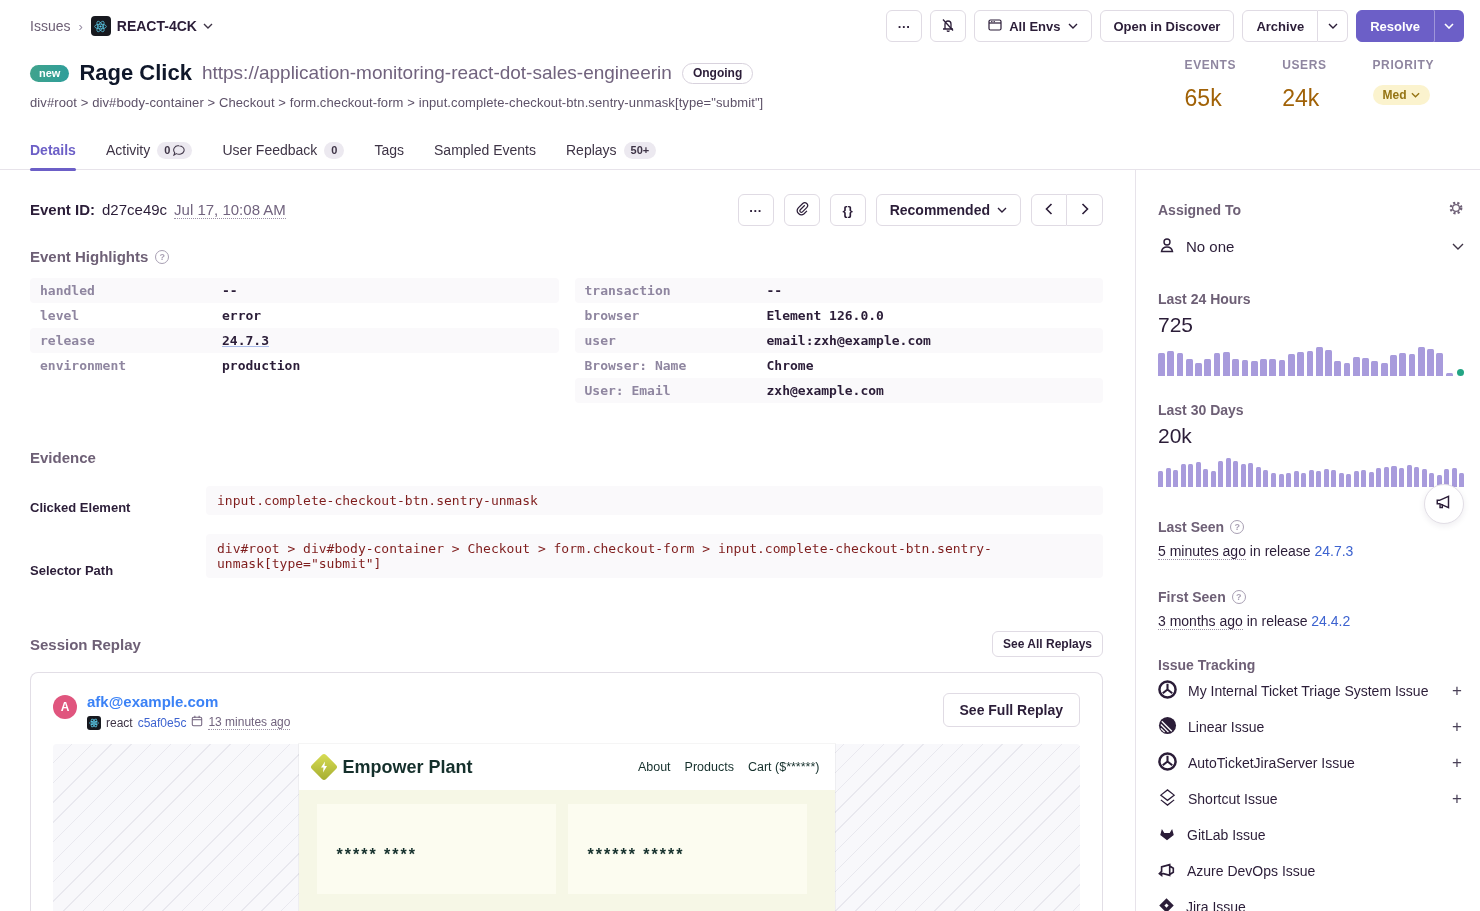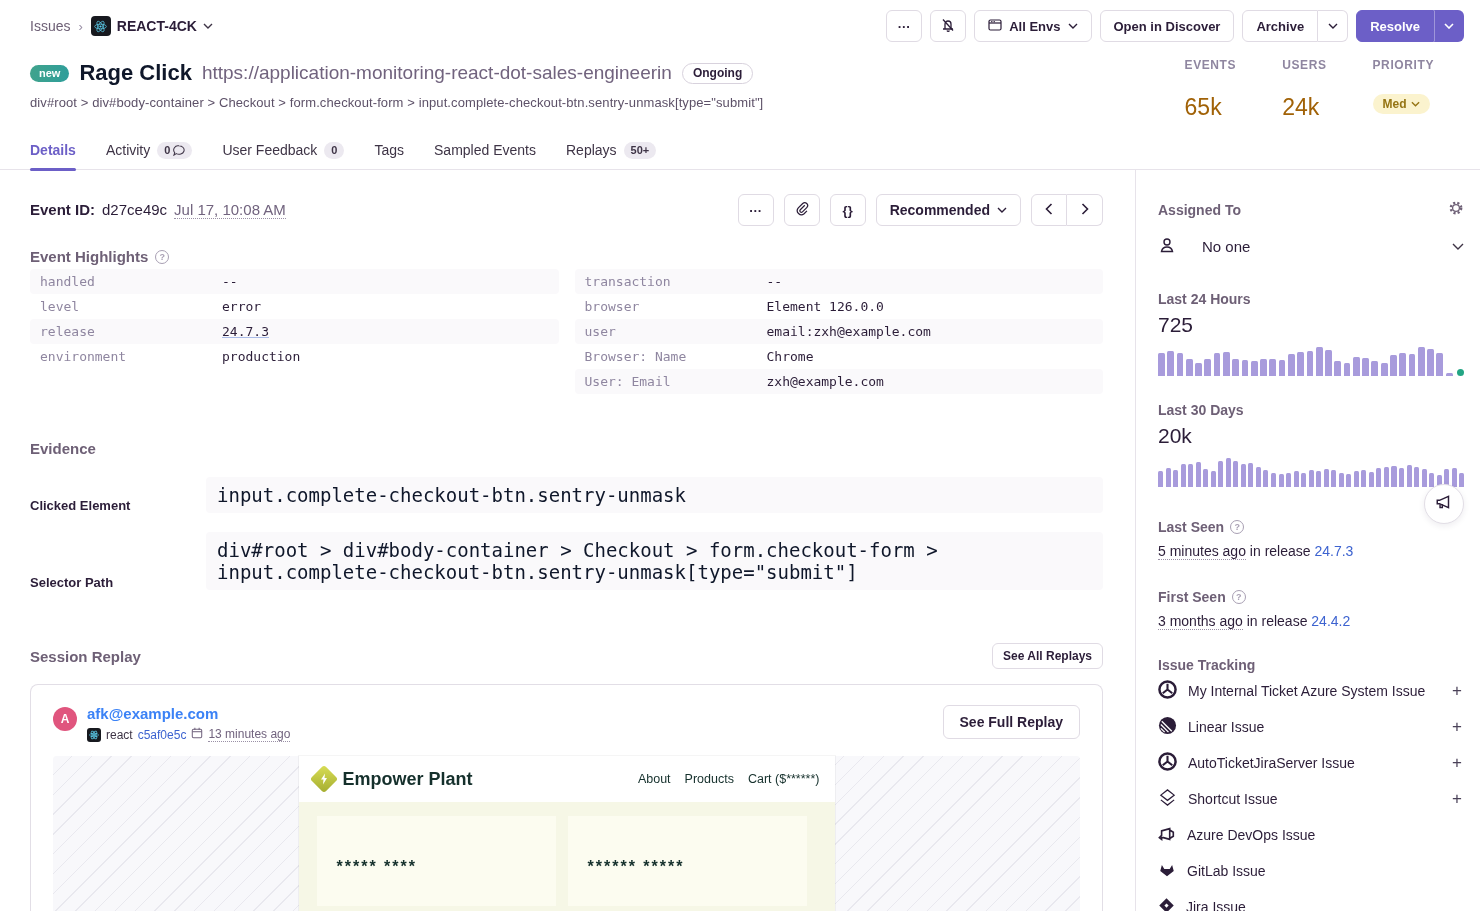--- a/index.html
+++ b/index.html
@@ -40,21 +40,21 @@
   .title-block { position:absolute; top:60px; left:30px; width:910px; }
   .title-row { display:flex; align-items:center; gap:10px; }
   .new-pill { background:linear-gradient(100deg,#41A38C,#2E9E9B); color:#fff; font-size:11px; font-weight:700;
               border-radius:10px; padding:2px 9px 3px; }
   .issue-title { font-size:22px; font-weight:700; color:#0f172a; }
   .issue-url { font-size:19px; color:#71637E; max-width:470px; white-space:nowrap; overflow:hidden; }
   .ongoing { border:1px solid #D8D2DD; border-radius:12px; padding:2px 10px 3px; font-size:12px; font-weight:600; color:#2B1D38; background:#fff; }
   .culprit { margin-top:9px; font-size:13px; color:#5D5168; letter-spacing:.1px; }
 
   .stats { position:absolute; top:58px; right:46px; display:flex; gap:46px; }
-  .stat { display:flex; flex-direction:column; gap:22px; }
+  .stat { display:flex; flex-direction:column; gap:13px; }
   .stat .lab { font-size:12px; font-weight:700; color:#8F86A0; letter-spacing:.6px; }
   .stat .val { font-size:23px; color:#a16207; cursor:pointer; }
   .med-pill { display:inline-flex; align-items:center; gap:4px; background:#FBF3CE; color:#957413;
               border-radius:12px; padding:3px 10px; font-size:12px; font-weight:700; cursor:pointer; }
 
   .tabbar { position:absolute; top:130px; left:0; right:0; height:40px; border-bottom:1px solid #E7E3EA;
             display:flex; gap:30px; padding-left:30px; font-size:14px; }
   .tab { display:flex; align-items:center; gap:7px; color:#3E3446; cursor:pointer; position:relative; height:40px; }
   .tab.active { color:#6C5FC7; font-weight:600; }
   .tab.active::after { content:""; position:absolute; left:0; right:0; bottom:-1px; height:3px; background:#6C5FC7; border-radius:2px; }
@@ -64,30 +64,30 @@
   .event-row { margin-top:24px; display:flex; align-items:center; justify-content:space-between; }
   .event-id { font-size:15px; display:flex; align-items:baseline; gap:7px; }
   .event-id b { font-weight:700; }
   .event-date { color:#71637E; }
   .event-actions { display:flex; align-items:center; gap:10px; }
 
   .sec-h { font-size:15px; font-weight:600; color:#6E6076; display:inline-flex; align-items:center; gap:7px; }
   .hl-header { margin-top:22px; display:flex; align-items:center; justify-content:space-between; }
   .hl-buttons { display:flex; gap:10px; }
 
-  .kv-wrap { margin-top:4px; display:grid; grid-template-columns:1fr 1fr; column-gap:16px; align-items:start; }
+  .kv-wrap { margin-top:13px; display:grid; grid-template-columns:1fr 1fr; column-gap:16px; align-items:start;font-weight:bold; }
   .kv-row { display:grid; grid-template-columns:182px 1fr; font-size:13px; padding:4px 10px; border-radius:4px; line-height:17px; }
   .kv-row.odd { background:#FAF9FB; }
   .kv-k { color:#8F86A0; }
   .kv-v { color:#2B1D38; word-break:break-all; }
 
   .evidence { margin-top:46px; }
   .ev-row { display:flex; align-items:flex-end; margin-top:19px; }
   .ev-label { width:176px; font-size:13px; font-weight:700; padding-top:7px; }
-  .ev-value { flex:1; background:#FAF9FB; border-radius:4px; padding:7px 11px; font-size:19px; color:#0f172a; }
+  .ev-value { flex:1; background:#FAF9FB; border-radius:4px; padding:7px 11px; font-size:13px; color:#7f1d1d; }
 
   .replay-head { margin-top:53px; display:flex; align-items:center; justify-content:space-between; }
   .replay-card { margin-top:15px; border:1px solid #E2DEE6; border-radius:8px 8px 0 0; border-bottom:none; height:400px; padding:20px 22px 0; }
   .rc-top { display:flex; align-items:flex-start; justify-content:space-between; }
   .rc-user { display:flex; gap:10px; }
   .avatar { width:24px; height:24px; border-radius:50%; background:#E0557E; color:#fff; font-size:12px; font-weight:700;
             display:flex; align-items:center; justify-content:center; margin-top:2px; }
   .rc-name { font-size:15px; font-weight:700; color:#3b82f6; cursor:pointer; }
   .rc-meta { display:flex; align-items:center; gap:5px; font-size:12px; color:#3E3446; margin-top:4px; }
   .mini-proj { width:14px; height:14px; border-radius:3px; background:#17191F; display:inline-flex; align-items:center; justify-content:center; }
@@ -103,21 +103,21 @@
   .logo svg { transform:rotate(-45deg); }
   .site-nav { display:flex; gap:14px; font-size:12.5px; color:#15302C; }
   .products { display:flex; gap:12px; padding:14px 18px; }
   .pcard { width:239px; background:#FCFCF0; padding:42px 20px 30px; }
   .pcard .ptitle { font-size:16px; font-weight:700; color:#15302C; letter-spacing:2px; }
 
   
   .sidebar { position:absolute; top:170px; left:1135px; right:0; bottom:0; border-left:1px solid #E7E3EA; padding:30px 16px 0 22px; }
   .side-h { font-size:14px; font-weight:600; color:#6E6076; display:flex; align-items:center; gap:6px; }
   .assigned-head { display:flex; align-items:center; justify-content:space-between; }
-  .assignee { margin-top:16px; display:flex; align-items:center; gap:26px; font-size:15px; cursor:pointer; }
+  .assignee { margin-top:16px; display:flex; align-items:center; gap:10px; font-size:15px; cursor:pointer; }
   .assignee .grow { flex:1; }
   .side-num { font-size:21px; margin-top:6px; }
   .bars { display:flex; align-items:flex-end; gap:2.5px; height:29px; margin-top:10px; }
   .bars .bar { flex:1; background:#A89BDC; border-radius:1.5px 1.5px 0 0; }
   .nowdot { width:7px; height:7px; border-radius:50%; background:#23A584; align-self:flex-end; margin-left:2px; }
   .seen-line { margin-top:8px; font-size:14px; color:#2B1D38; }
   .track-item { display:flex; align-items:center; gap:11px; height:36px; font-size:14px; cursor:pointer; }
   .track-item .lbl { flex:1; white-space:nowrap; overflow:hidden; }
   .plus { color:#4A4158; font-size:17px; font-weight:400; cursor:pointer; padding:0 2px; }
 
@@ -573,21 +573,21 @@
   </div>
 
   <div style="margin-top:28px">
     <div class="side-h">Issue Tracking</div>
 
     <div class="track-item">
       <span><svg width="19" height="19" viewBox="0 0 20 20">
             <circle cx="10" cy="10" r="8.5" fill="none" stroke="#2B1D38" stroke-width="2.6"></circle>
             <path d="M10 10V4M10 10l-5 4M10 10l5 4" stroke="#2B1D38" stroke-width="2.2" fill="none"></path>
           </svg></span>
-      <span class="lbl">My Internal Ticket Azure System Issue</span>
+      <span class="lbl">My Internal Ticket Triage System Issue</span>
       <span class="plus">+</span>
     </div>
     <div class="track-item">
       <span><svg width="19" height="19" viewBox="0 0 20 20">
             <circle cx="10" cy="10" r="9" fill="#2B1D38"></circle>
             <g stroke="#fff" stroke-width="1.4">
               <line x1="3" y1="13" x2="7" y2="17"></line>
               <line x1="3" y1="9" x2="11" y2="17"></line>
               <line x1="4" y1="5.5" x2="14.5" y2="16"></line>
             </g>
@@ -605,31 +605,31 @@
     </div>
     <div class="track-item">
       <span><svg width="19" height="19" viewBox="0 0 20 20" fill="none" stroke="#2B1D38" stroke-width="1.3">
             <path d="M3 7.5 10 2l7 5.5-7 5.5z"></path>
             <path d="M3 12.5 10 18l7-5.5"></path>
           </svg></span>
       <span class="lbl">Shortcut Issue</span>
       <span class="plus">+</span>
     </div>
     <div class="track-item">
+      <span><svg width="18" height="18" viewBox="0 0 20 20">
+            <path d="M10 17 2.5 11l1.8-6.5L7 9h6l2.7-4.5L17.5 11z" fill="#2B1D38"></path>
+          </svg></span>
+      <span class="lbl">GitLab Issue</span>
+      <span class="plus"></span>
+    </div>
+    <div class="track-item">
       <span><svg width="18" height="18" viewBox="0 0 20 20" fill="none" stroke="#2B1D38" stroke-width="1.8">
             <path d="M4 6.5 13 4v12L4 13.5V16l-2.5-2 2.5-2.5zM13 5.5 17 8v4.5L13 15"></path>
           </svg></span>
       <span class="lbl">Azure DevOps Issue</span>
-      <span class="plus"></span>
-    </div>
-    <div class="track-item">
-      <span><svg width="18" height="18" viewBox="0 0 20 20">
-            <path d="M10 17 2.5 11l1.8-6.5L7 9h6l2.7-4.5L17.5 11z" fill="#2B1D38"></path>
-          </svg></span>
-      <span class="lbl">GitLab Issue</span>
       <span class="plus"></span>
     </div>
     <div class="track-item">
       <span><svg width="17" height="17" viewBox="0 0 20 20">
             <path d="M10 1.5 18.5 10 10 18.5 1.5 10z" fill="#2B1D38"></path>
             <path d="M10 7.5 12.5 10 10 12.5 7.5 10z" fill="#fff"></path>
           </svg></span>
       <span class="lbl">Jira Issue</span>
       <span class="plus"></span>
     </div>

